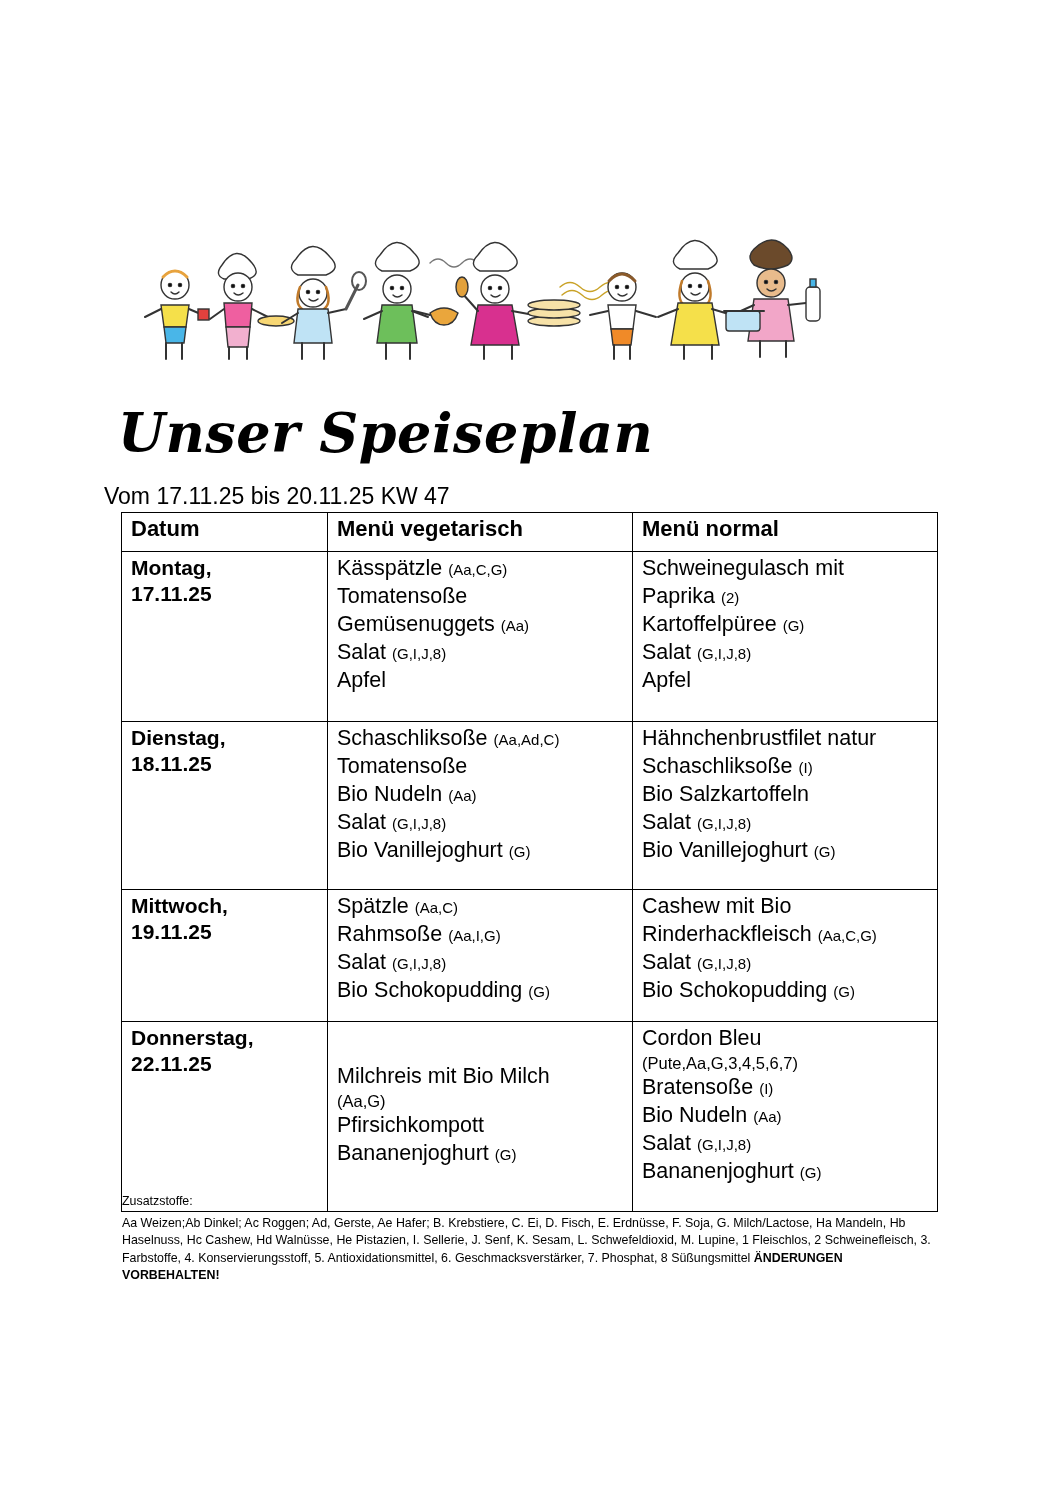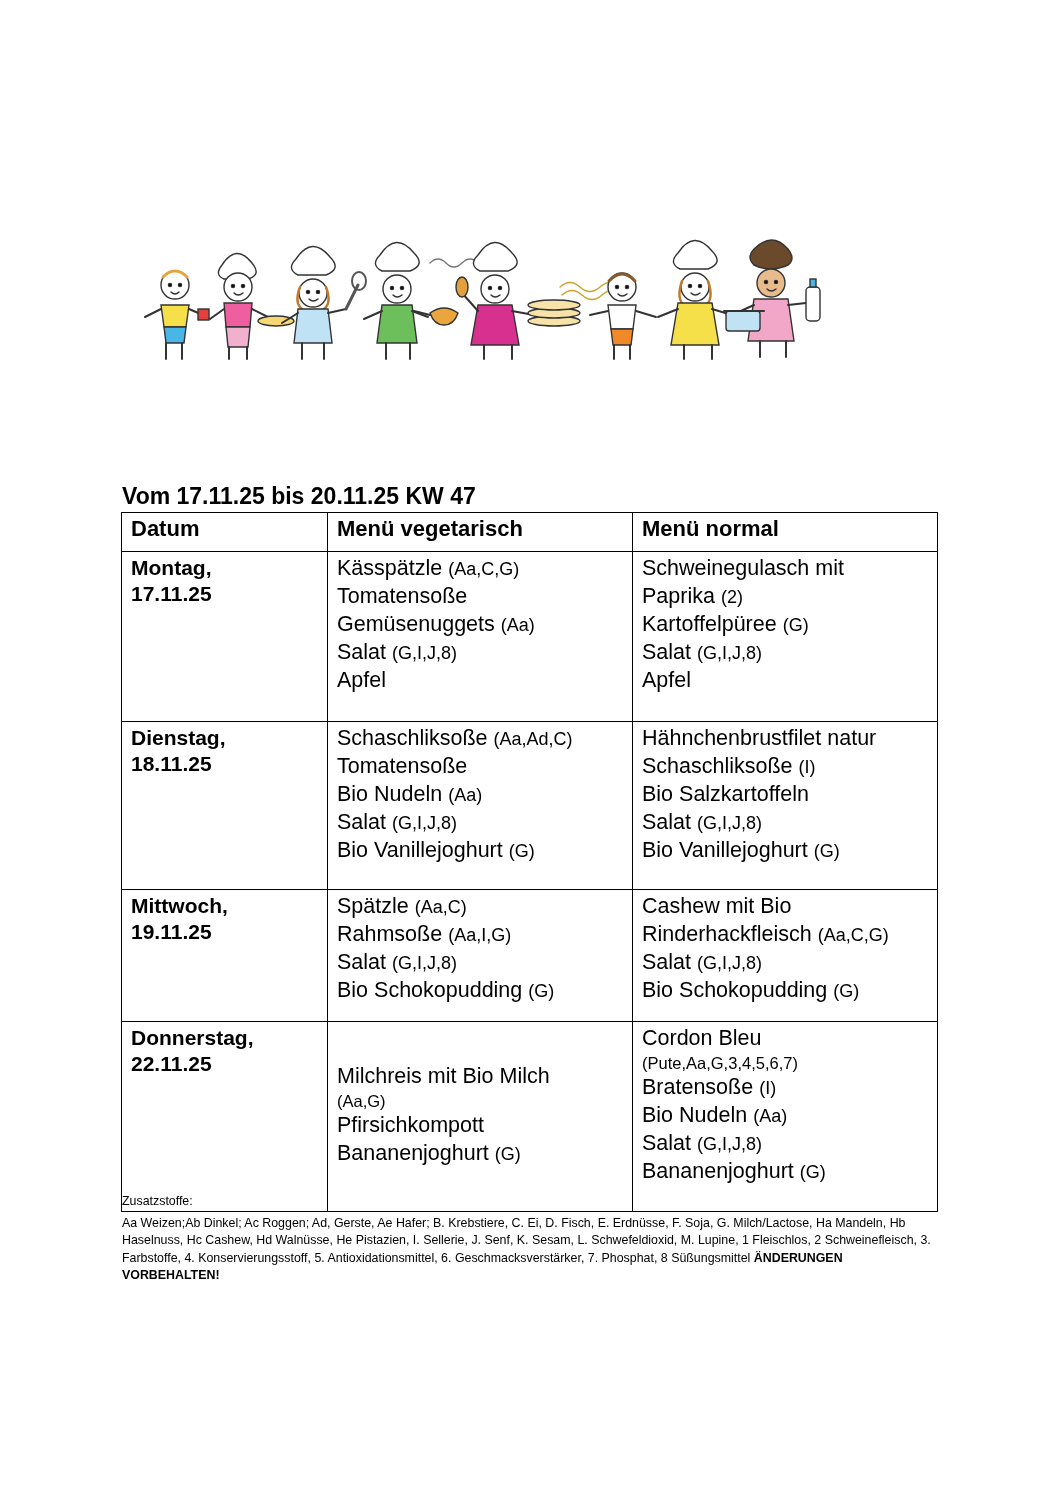--- a/index.html
+++ b/index.html
@@ -41,24 +41,24 @@
     font-family: "DejaVu Serif", serif;
     font-style: italic;
     font-weight: 700;
     font-size: 54px;
     letter-spacing: 0.5px;
     line-height: 1.05;
     white-space: nowrap;
   }
   .subtitle {
     position: absolute;
-    left: 122px;
+    left: 104px;
     top: 483px;
     font-family: "Liberation Sans", sans-serif;
-    font-weight: 700;
+    font-weight: 400;
     font-size: 23px;
     white-space: nowrap;
   }
 
   
   table.menu {
     position: absolute;
     left: 121px;
     top: 512px;
     width: 816px;
@@ -90,21 +90,21 @@
     padding-left: 16px;
     margin-top: 44px;
   }
   td.dishes {
     font-size: 21.5px;
     line-height: 1.30;
     font-weight: 400;
   }
   .dish { display: block; }
   .add {
-    font-size: 18px;
+    font-size: 15px;
   }
   .add-line {
     display: block;
     font-size: 16.5px;
   }
 
   
   .footnotes {
     position: absolute;
     left: 122px;
@@ -219,20 +219,21 @@
         <path d="M630 116 l0 16 M656 116 l0 16" stroke="#333" stroke-width="2"></path>
         <path d="M624 80 l-22 10 M658 80 l18 -2" stroke="#333" stroke-width="2"></path>
         <rect x="596" y="86" width="34" height="20" rx="3" fill="#bfe3f5" stroke="#333"></rect>
         <path d="M594 86 l40 0" stroke="#333" stroke-width="2"></path>
         <rect x="676" y="62" width="14" height="34" rx="4" fill="#fff" stroke="#333"></rect>
         <rect x="680" y="54" width="6" height="8" fill="#49b6e8" stroke="#333"></rect>
       </g>
     </svg>
   </div>
 
+  <div class="title">Unser Speiseplan</div>
   <div class="subtitle">Vom 17.11.25 bis 20.11.25  KW 47</div>
 
   <table class="menu">
     <colgroup>
       <col class="c-date">
         <col class="c-veg">
         <col class="c-norm">
     </colgroup>
     <thead>
       <tr>

